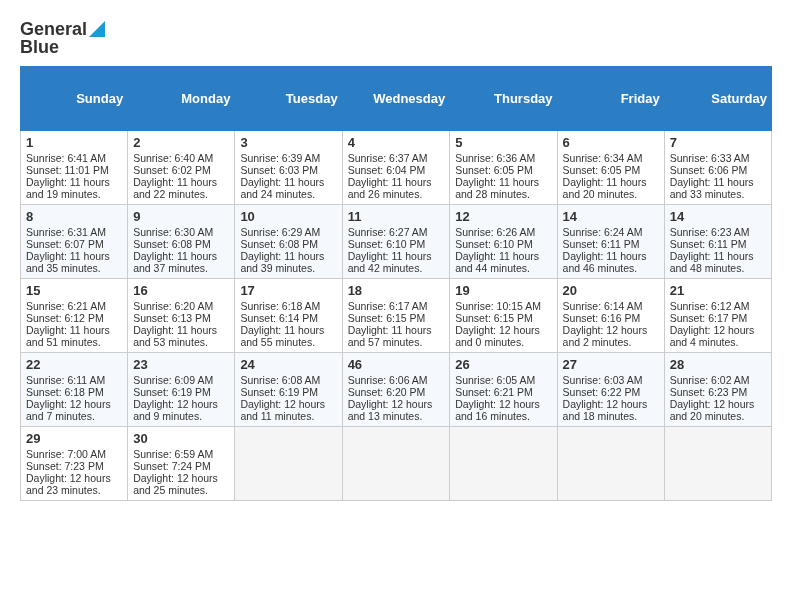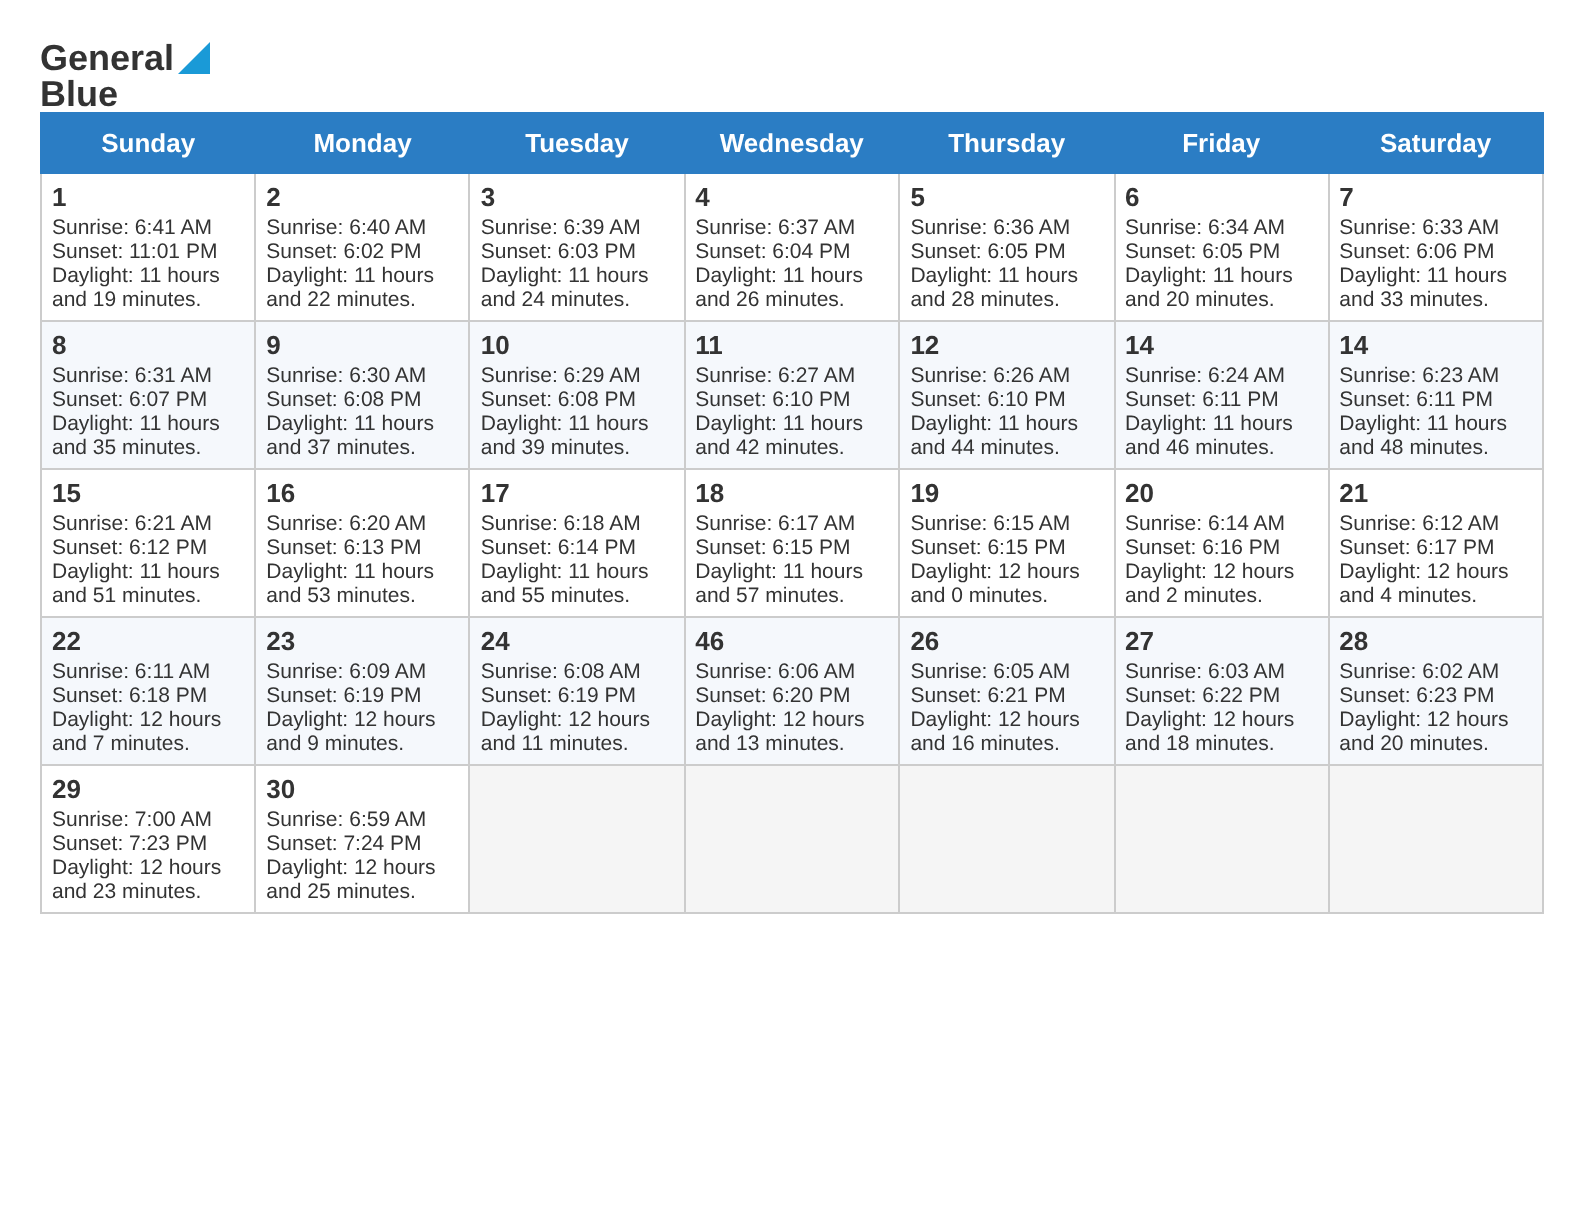--- a/index.html
+++ b/index.html
@@ -7,20 +7,21 @@
       font-family: Arial, sans-serif;
       background: #fff;
       width: 792px;
       min-height: 612px;
       padding: 20px;
     }
     .header {
       display: flex;
       justify-content: space-between;
       align-items: flex-start;
+      margin-bottom: 10px;
     }
     .logo {
       display: flex;
       flex-direction: column;
       align-items: flex-start;
     }
     .logo-text {
       font-size: 18px;
       font-weight: bold;
       color: #333;
@@ -53,22 +54,22 @@
       color: #555;
     }
     .calendar {
       width: 100%;
       border-collapse: collapse;
       font-size: 11px;
     }
     .calendar thead tr th {
       background: #2b7dc4;
       color: #fff;
-      padding: 7px 4px;
-      text-align: center;
+      padding: 24px 4px;
+      text-align: right;
       font-size: 13px;
       font-weight: bold;
       border: 1px solid #2b7dc4;
     }
     .calendar tbody tr td {
       vertical-align: top;
       padding: 4px 5px;
       border: 1px solid #ccc;
       width: 108px;
       min-height: 75px;
@@ -230,21 +231,21 @@
         <span>Daylight: 11 hours and 55 minutes.</span>
       </td>
         <td>
         <span class="day-num">18</span>
         <span>Sunrise: 6:17 AM</span><br>
         <span>Sunset: 6:15 PM</span><br>
         <span>Daylight: 11 hours and 57 minutes.</span>
       </td>
         <td>
         <span class="day-num">19</span>
-        <span>Sunrise: 6:15 AM</span><br>
+        <span>Sunrise: 10:15 AM</span><br>
         <span>Sunset: 6:15 PM</span><br>
         <span>Daylight: 12 hours and 0 minutes.</span>
       </td>
         <td>
         <span class="day-num">20</span>
         <span>Sunrise: 6:14 AM</span><br>
         <span>Sunset: 6:16 PM</span><br>
         <span>Daylight: 12 hours and 2 minutes.</span>
       </td>
         <td>

